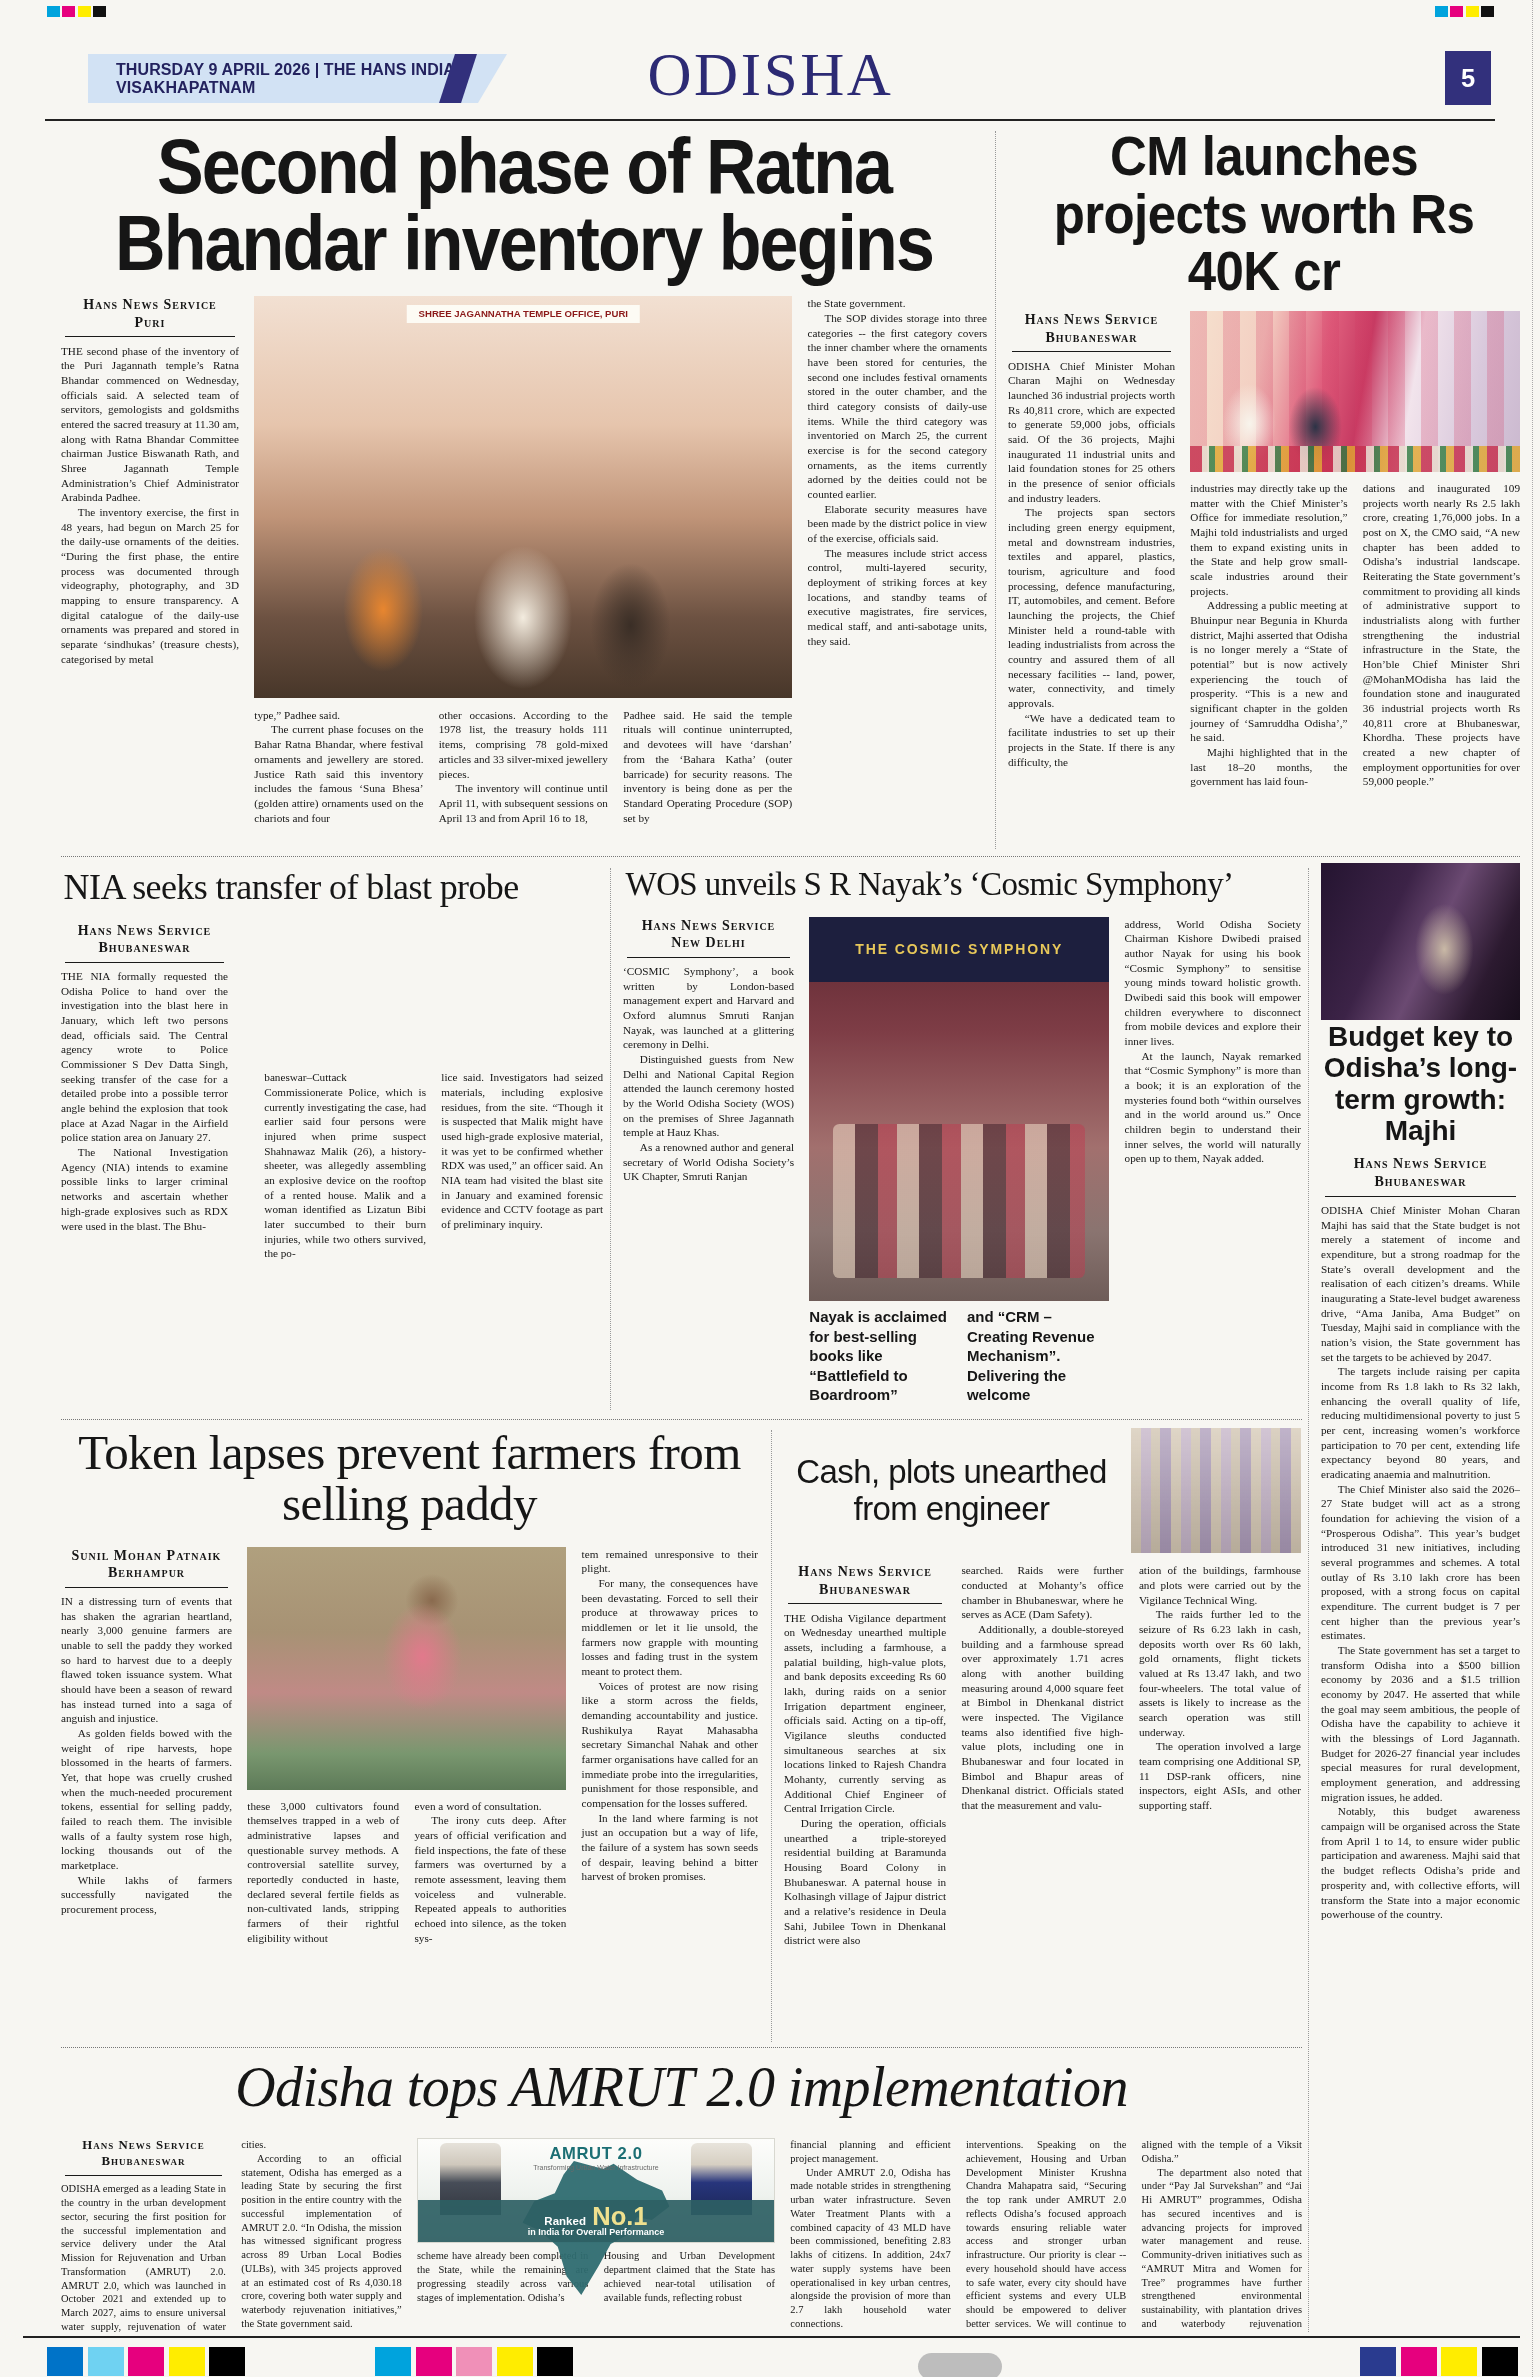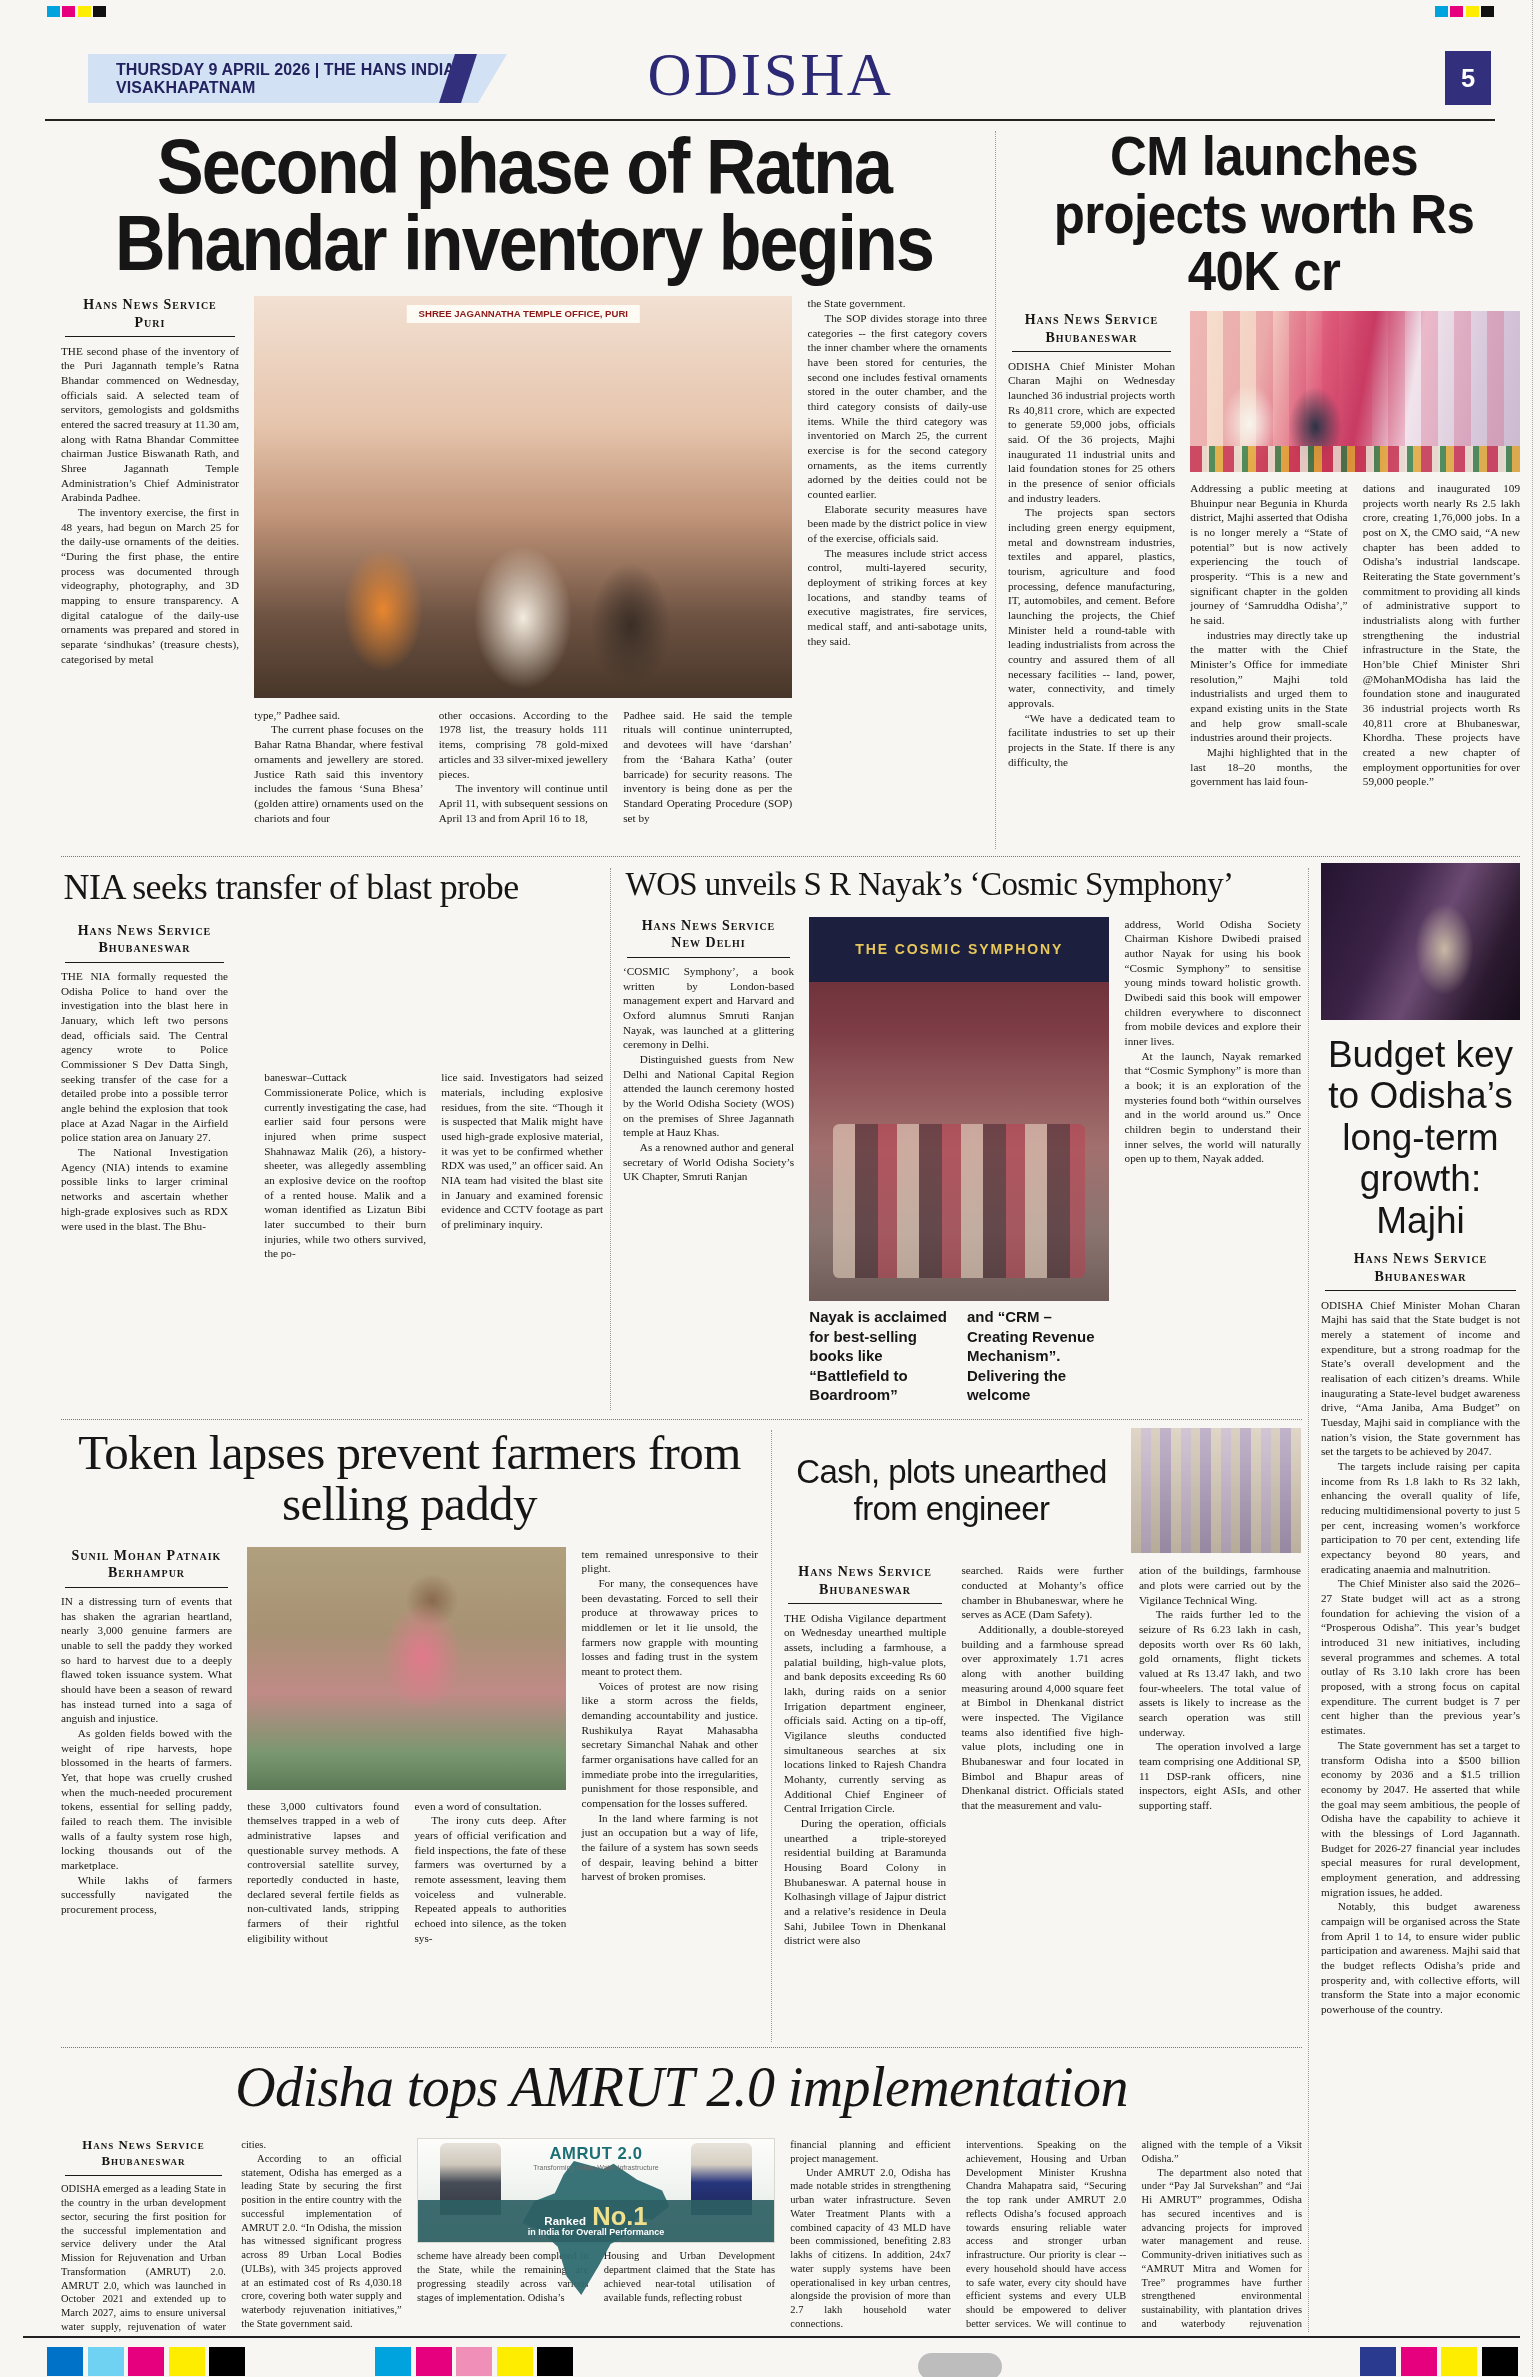--- a/index.html
+++ b/index.html
@@ -67,22 +67,22 @@
       background:repeating-linear-gradient(90deg,#c5304e 0 11.5px,#e8e2d2 11.5px 19px,#2e7a3e 19px 25.5px,#e0a62e 25.5px 33px); opacity:.8; }
 
   
   .hl-serif { font-family:"Liberation Serif", serif; font-weight:normal; letter-spacing:-0.6px; }
   .hl-nia { font-size:36px; margin:2.6px 0 14px 2.6px; }
   .hl-wos { font-size:33px; margin:2.6px 0 14px 2.6px; }
   .hl-token { font-size:49px; line-height:1.04; text-align:center; margin-bottom:16.6px; }
   .hl-amrut { font-size:56px; font-style:italic; text-align:center; margin-bottom:19px; }
   .hl-cash { font-family:"Liberation Sans", sans-serif; font-weight:normal; font-size:33px;
              line-height:1.1; text-align:center; letter-spacing:-0.6px; }
-  .hl-budget { font-family:"Liberation Sans", sans-serif; font-weight:normal; font-size:37px;
-               line-height:1.12; text-align:center; margin:14px 0 9px 0; }
+  .hl-budget { font-family:"Liberation Sans", sans-serif; font-weight:bold; font-size:28px;
+               line-height:1.12; text-align:center; margin:1px 0 9px 0; }
 
   .ph-nia { background:
       radial-gradient(102px 45px at 40% 70%, #777 0%, rgba(120,120,120,0) 70%),
       linear-gradient(180deg,#d6d6d6 0%, #b5b5b5 40%, #969696 70%, #7c7c7c 100%); }
   .ph-wos { background:linear-gradient(180deg,#5c2630 0%, #7e3d46 30%, #a2706e 60%, #8a7470 82%, #6e5c58 100%); }
   .ph-wos::after { content:""; position:absolute; left:8%; bottom:6%; width:84%; height:40%;
       background:repeating-linear-gradient(90deg, rgba(240,220,200,.55) 0 22px, rgba(60,30,40,.5) 22px 45px, rgba(190,60,80,.5) 45px 64px);
       border-radius:6.4px; filter:blur(0.6px); }
   .wos-banner { position:absolute; top:0; left:0; width:100%; height:17%; background:#1d1f3e;
       color:#e8c85a; display:flex; align-items:center; justify-content:center;
@@ -209,22 +209,22 @@
         <div class="coltext">
             <p>ODISHA Chief Minister Mohan Charan Majhi on Wednesday launched 36 industrial projects worth Rs 40,811 crore, which are expected to generate 59,000 jobs, officials said. Of the 36 projects, Majhi inaugurated 11 industrial units and laid foundation stones for 25 others in the presence of senior officials and industry leaders.</p>
             <p>The projects span sectors including green energy equipment, metal and downstream industries, textiles and apparel, plastics, tourism, agriculture and food processing, defence manufacturing, IT, automobiles, and cement. Before launching the projects, the Chief Minister held a round-table with leading industrialists from across the country and assured them of all necessary facilities -- land, power, water, connectivity, and timely approvals.</p>
             <p>“We have a dedicated team to facilitate industries to set up their projects in the State. If there is any difficulty, the</p>
           </div>
       </div>
       <div style="flex:1; display:flex; flex-direction:column; gap:9px;">
         <div class="photo ph-cm" style="height:161px;"></div>
         <div class="cols" style="flex:1;">
           <div class="col coltext">
+              <p>industries may directly take up the matter with the Chief Minister’s Office for immediate resolution,” Majhi told industrialists and urged them to expand existing units in the State and help grow small-scale industries around their projects.</p>
               <p>Addressing a public meeting at Bhuinpur near Begunia in Khurda district, Majhi asserted that Odisha is no longer merely a “State of potential” but is now actively experiencing the touch of prosperity. “This is a new and significant chapter in the golden journey of ‘Samruddha Odisha’,” he said.</p>
-              <p>industries may directly take up the matter with the Chief Minister’s Office for immediate resolution,” Majhi told industrialists and urged them to expand existing units in the State and help grow small-scale industries around their projects.</p>
               <p>Majhi highlighted that in the last 18–20 months, the government has laid foun-</p>
             </div>
           <div class="col coltext">
               <p>dations and inaugurated 109 projects worth nearly Rs 2.5 lakh crore, creating 1,76,000 jobs. In a post on X, the CMO said, “A new chapter has been added to Odisha’s industrial landscape. Reiterating the State government’s commitment to providing all kinds of administrative support to industrialists along with further strengthening the industrial infrastructure in the State, the Hon’ble Chief Minister Shri @MohanMOdisha has laid the foundation stone and inaugurated 36 industrial projects worth Rs 40,811 crore at Bhubaneswar, Khordha. These projects have created a new chapter of employment opportunities for over 59,000 people.”</p>
             </div>
         </div>
       </div>
     </div>
   </div>
 

